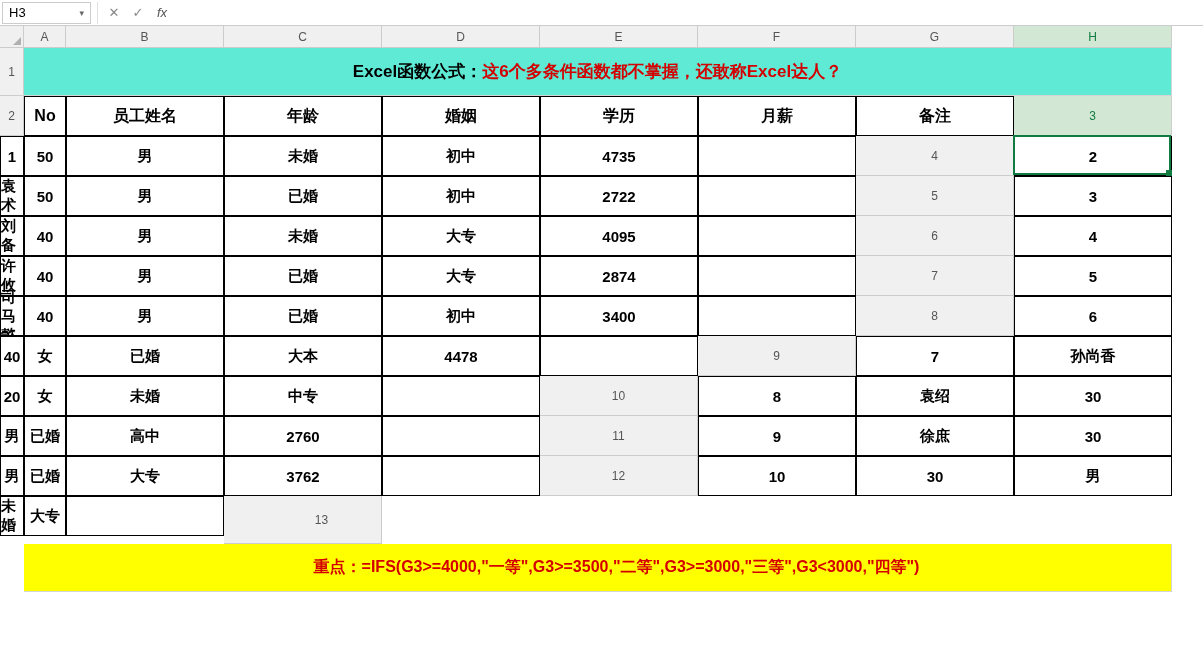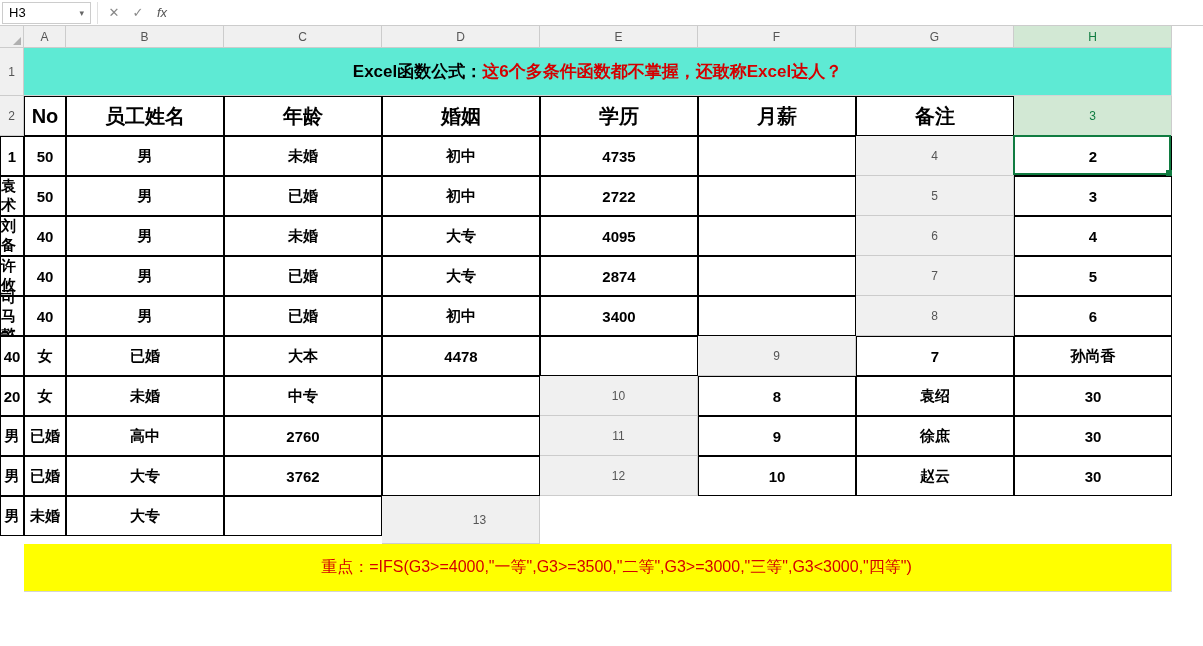--- a/index.html
+++ b/index.html
@@ -105,30 +105,30 @@
     grid-column: 2 / span 8;
     background: #5eead4;
     font-weight: bold;
     font-size: 17px;
   }
   .banner .pre { color: #000; }
   .banner .red { color: #d40000; }
   .header-cell {
     background: #fff;
     border: 1px solid #000;
-    font-size: 20px;
+    font-size: 16px;
   }
   .data-cell {
     border: 1px solid #000;
     font-size: 15px;
   }
   .footer {
     grid-column: 2 / span 8;
     background: #ffff00;
-    font-weight: normal;
+    font-weight: bold;
     font-size: 16px;
   }
   .footer .lbl { color: #d40000; }
   .footer .formula { color: #d40000; }
   .active-cell-outline {
     position: absolute;
     border: 2px solid #107c41; 
     pointer-events: none;
   }
   .active-fill {
@@ -258,21 +258,20 @@
     <div class="cell data-cell row-data">9</div>
     <div class="cell data-cell row-data">徐庶</div>
     <div class="cell data-cell row-data">30</div>
     <div class="cell data-cell row-data">男</div>
     <div class="cell data-cell row-data">已婚</div>
     <div class="cell data-cell row-data">大专</div>
     <div class="cell data-cell row-data">3762</div>
     <div class="cell data-cell row-data"></div>
     <div class="row-head row-data">12</div>
     <div class="cell data-cell row-data">10</div>
-    <div class="cell data-cell row-data">赵云</div>
     <div class="cell data-cell row-data">30</div>
     <div class="cell data-cell row-data">男</div>
     <div class="cell data-cell row-data">未婚</div>
     <div class="cell data-cell row-data">大专</div>
     <div class="cell data-cell row-data"></div>
     <div class="row-head row-big">13</div>
     <div class="cell footer row-big">
       <span class="lbl">重点：</span>
       <span class="formula">=IFS(G3&gt;=4000,"一等",G3&gt;=3500,"二等",G3&gt;=3000,"三等",G3&lt;3000,"四等")</span>
     </div>

